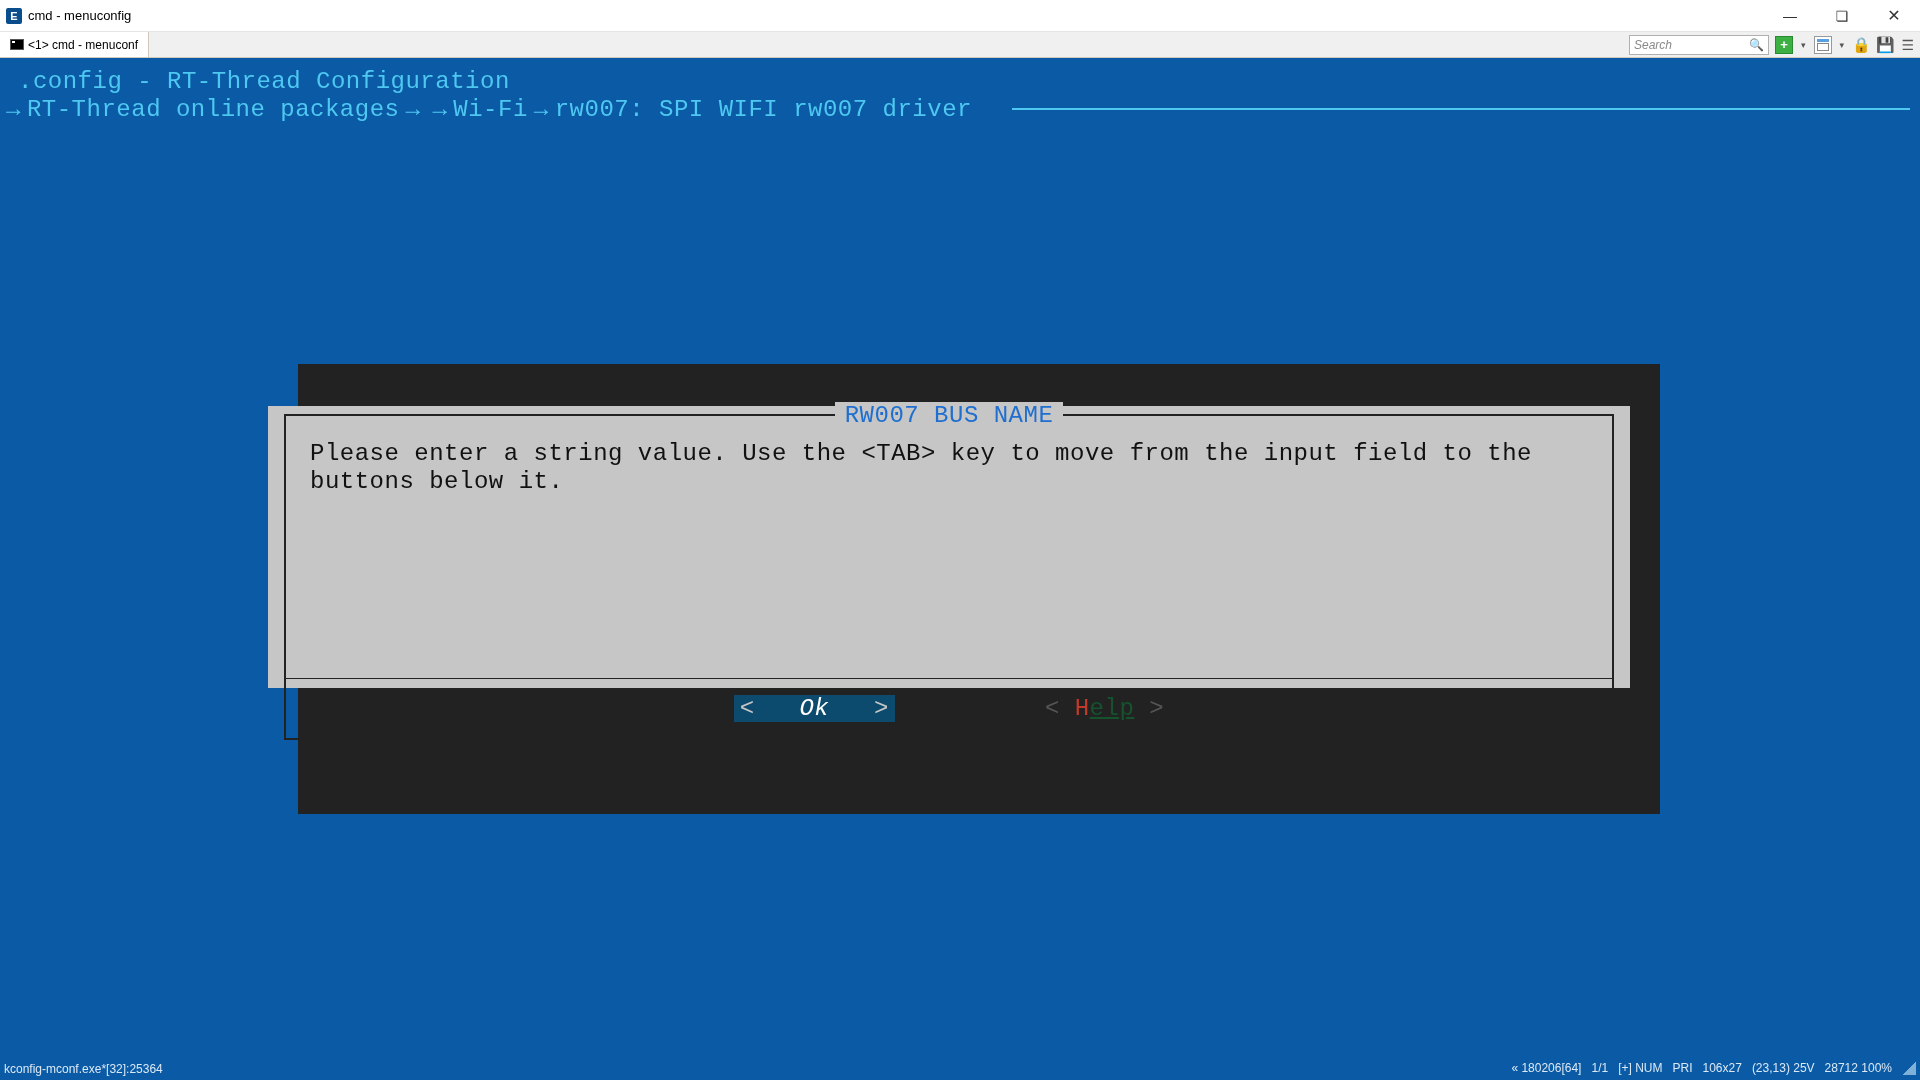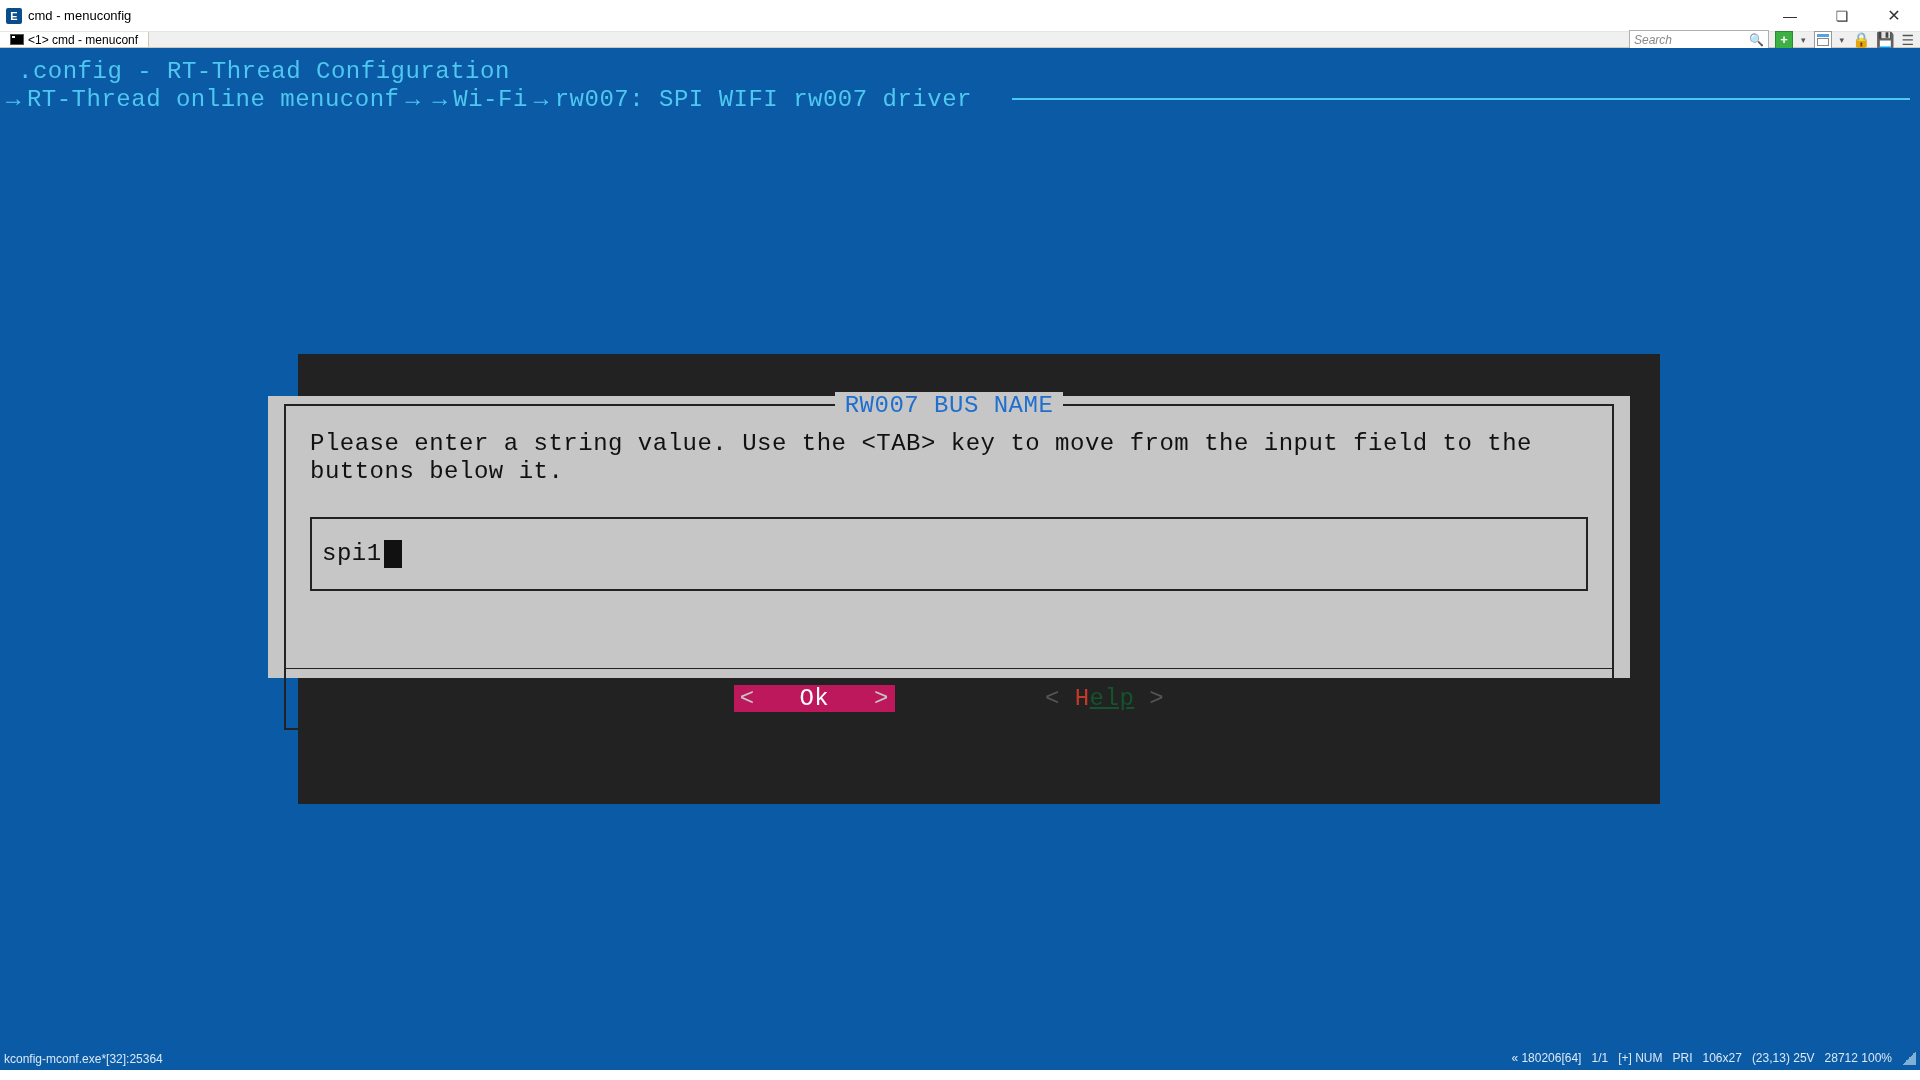--- a/index.html
+++ b/index.html
@@ -11,21 +11,21 @@
     justify-content: space-between; font: 400 13px "Segoe UI", sans-serif; color: #000; border-bottom: 1px solid #e5e5e5;
   }
   .titlebar .left { display: flex; align-items: center; gap: 6px; padding-left: 6px; }
   .app-icon { width: 16px; height: 16px; background: #0a4d8c; color: #fff; font: 700 11px/16px sans-serif; text-align: center; border-radius: 2px; }
   .win-controls { display: flex; height: 100%; }
   .win-btn { width: 52px; height: 100%; display: flex; align-items: center; justify-content: center; font: 400 14px "Segoe UI Symbol", sans-serif; color: #333; }
   .win-btn.close { font-size: 16px; }
 
   
   .tabbar {
-    height: 16px; background: #f0f0f0; border-bottom: 1px solid #d0c8b8;
+    height: 26px; background: #f0f0f0; border-bottom: 1px solid #d0c8b8;
     display: flex; align-items: stretch; justify-content: space-between; font: 400 12px "Segoe UI", sans-serif; gap: 11px;
   }
   .tabs { display: flex; align-items: stretch; }
   .tab {
     display: flex; align-items: center; gap: 4px; padding: 0 10px; border-right: 1px solid #d0c8b8;
     background: #fff; color: #000;
   }
   .tab .term-icon { width: 14px; height: 11px; background: #000; border: 1px solid #555; position: relative; }
   .tab .term-icon::before { content: ""; position: absolute; left: 1px; top: 1px; width: 3px; height: 2px; background: #fff; }
   .toolbar-right { display: flex; align-items: center; gap: 6px; padding-right: 6px; padding-left: 23px; }
@@ -88,21 +88,21 @@
   }
   .input-val { color: #111; }
   .cursor-block { display: inline-block; width: 18px; height: 28px; background: #111; margin-left: 2px; vertical-align: text-bottom; }
 
   .dialog-button-frame {
     border: 2px solid #222; border-top: 1px solid #222; height: 62px;
     display: flex; align-items: center; justify-content: center; gap: 150px;
   }
   .btn { white-space: pre; }
   .btn-ok {
-    background: #be185d; color: #c6c6c6; padding: 0 6px;
+    background: #0c4a6e; color: #c6c6c6; padding: 0 6px; font-style: italic;
   }
   .btn-ok .hot { color: #fff; }
   .btn-help { color: #555; }
   .btn-help .bracket { color: #555; }
   .btn-help .hot { color: #c0392b; }
   .btn-help .rest { color: #14532d; text-decoration: underline; }
 
   
   .statusbar {
     height: 22px; background: #0a5aa6; color: #dbe9f5;
@@ -153,42 +153,38 @@
     <span class="tb-menu">☰</span>
   </div>
 </div>
 
 <div class="terminal">
 
   <div class="term-line hdr1">.config - RT-Thread Configuration</div>
 
   <div class="crumb-row">
     <span class="arrow"> → </span>
-    <span class="crumb-segment">RT-Thread online menuconf</span>
+    <span class="crumb-segment">RT-Thread online packages</span>
     <span class="arrow"> → </span>
     <span class="arrow"> → </span>
     <span class="crumb-segment">Wi-Fi</span>
     <span class="arrow"> → </span>
     <span class="crumb-segment">rw007: SPI WIFI rw007 driver</span>
     <span class="crumb-segment">  </span>
     <span class="crumb-line"></span>
   </div>
 
   <div class="dialog-shadow"></div>
 
   <div class="dialog">
     <div class="dialog-inner-frame">
       <div class="dialog-title-wrap">
         <span class="dialog-title">RW007 BUS NAME</span>
       </div>
       <div class="dialog-text">Please enter a string value. Use the &lt;TAB&gt; key to move from the input field to the buttons below it.</div>
-      <div class="input-box">
-        <span class="input-val">spi1</span>
-          <span class="cursor-block"></span>
-      </div>
     </div>
     <div class="dialog-button-frame">
       <span class="btn btn-ok">&lt;   <span class="hot">Ok</span>   &gt;</span>
       <span class="btn btn-help"><span class="bracket">&lt; </span><span class="hot">H</span><span class="rest">elp</span><span class="bracket"> &gt;</span></span>
     </div>
   </div>
 
 </div>
 
 <div class="statusbar">

